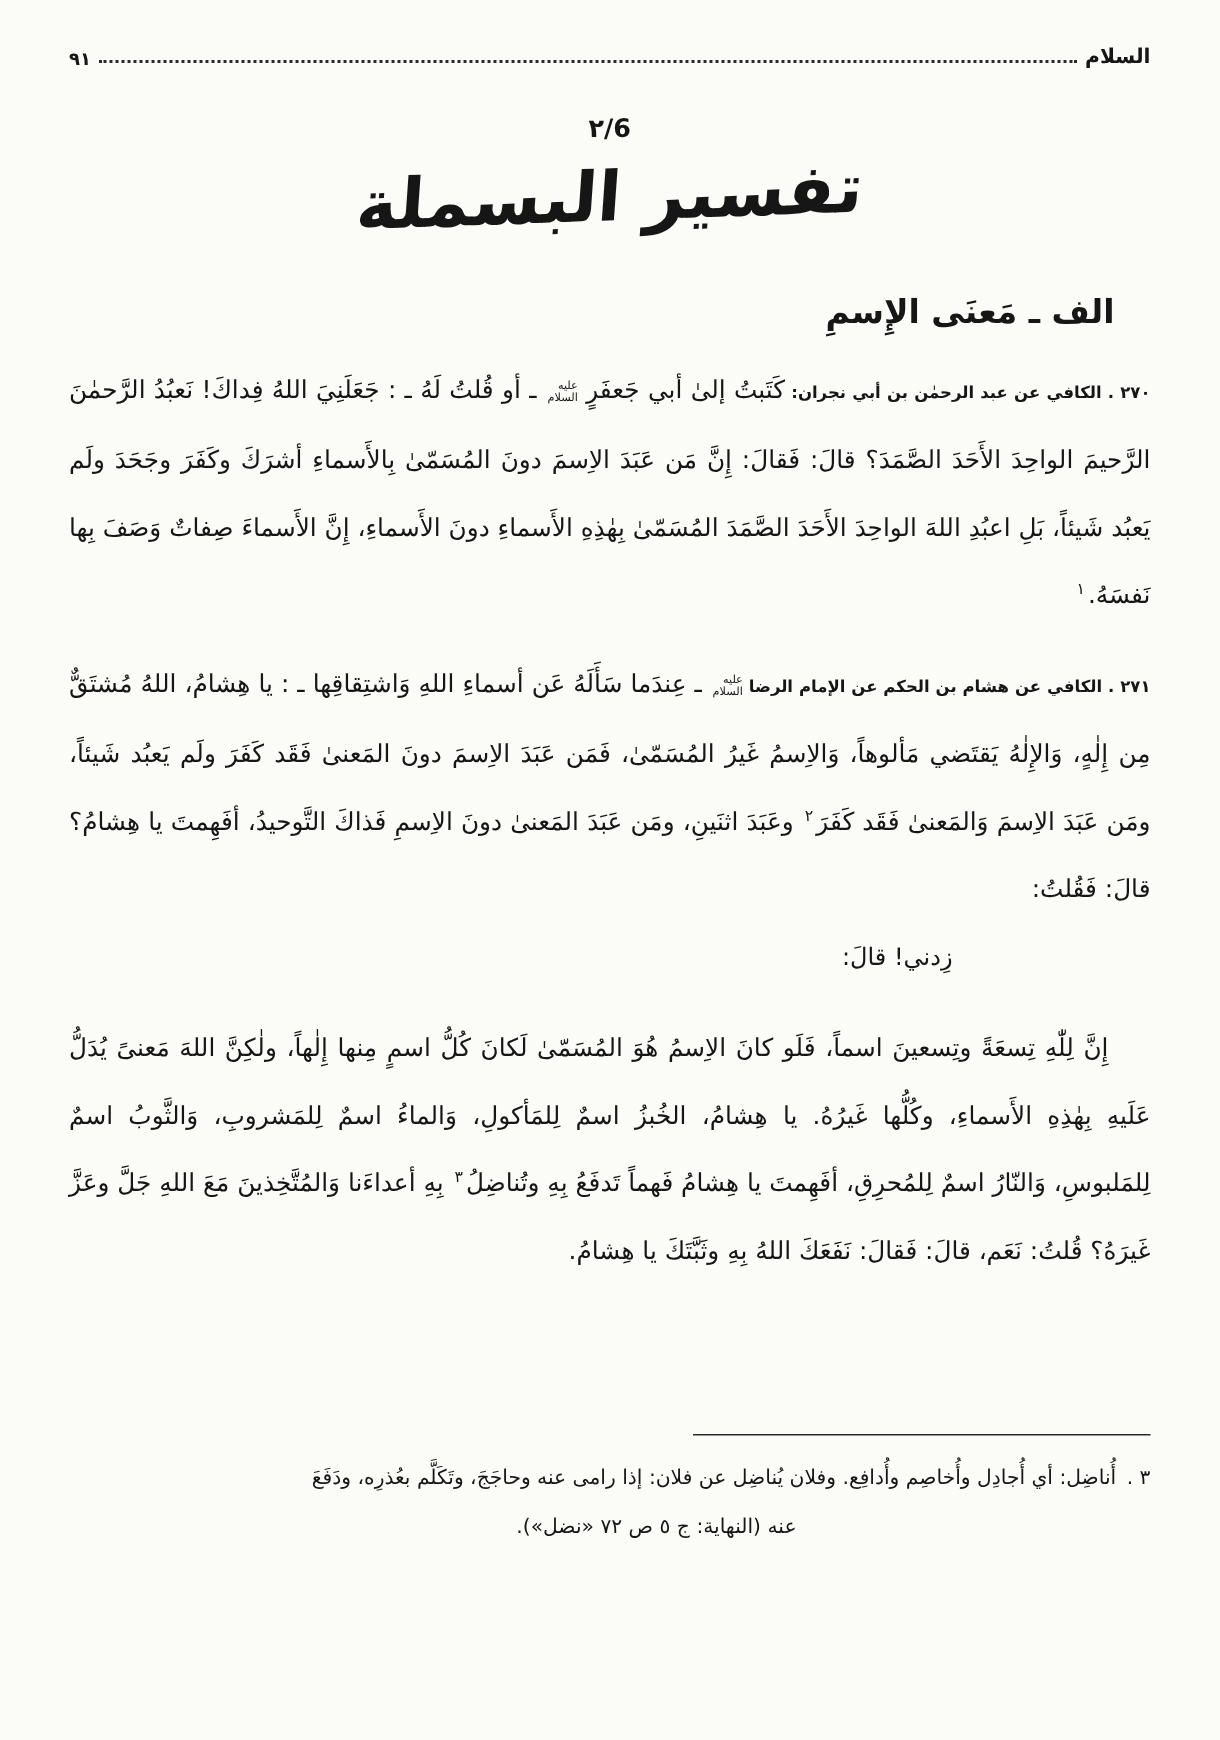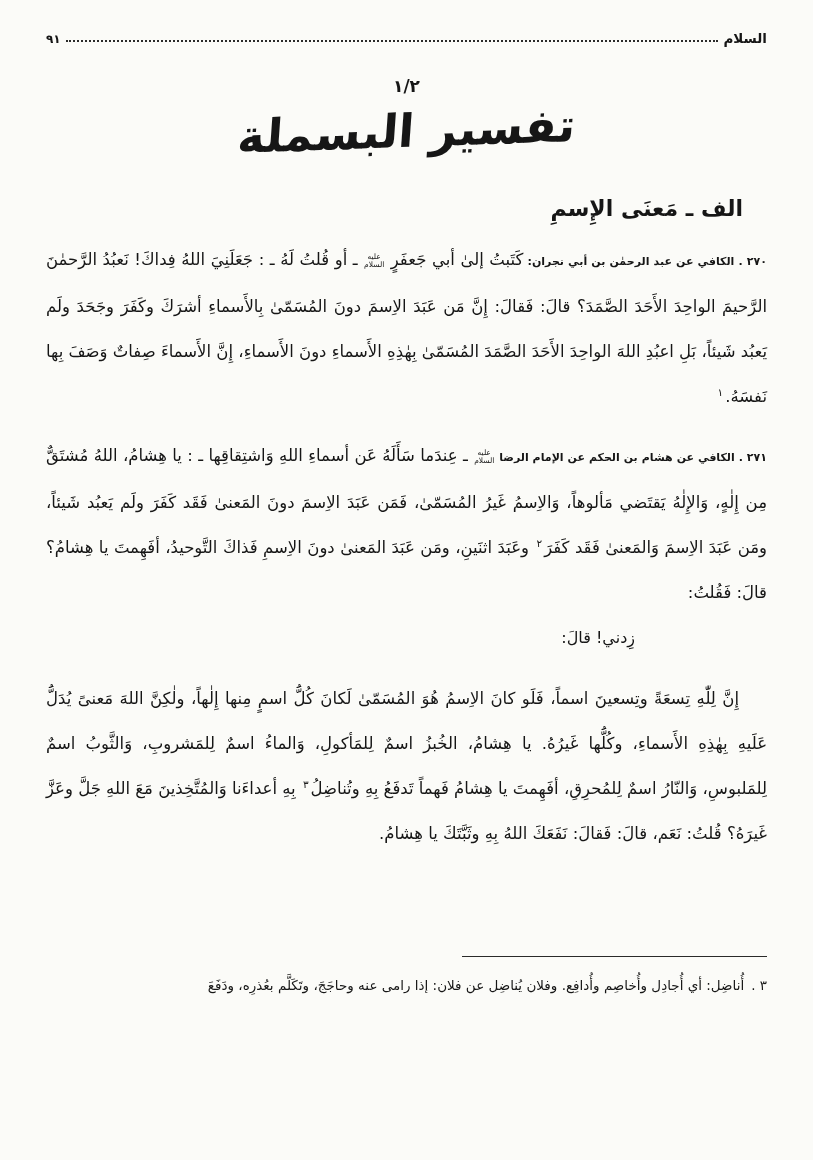--- a/index.html
+++ b/index.html
@@ -25,21 +25,21 @@
   .section-heading{font-size:22px;font-weight:700;margin:38px 24px 0 0;}
   
   .matn{font-size:16.5px;line-height:45px;text-align:justify;margin:0;}
   .p270{margin-top:16px;}
   .p271{margin-top:14px;}
   .p3{margin-top:16px;text-indent:28px;}
   .src{font-weight:700;font-size:11px;}
   sup.fn{font-size:10.5px;line-height:0;vertical-align:6px;margin:0 2px;}
   .hon{
     display:inline-block;width:22px;font-size:7.5px;line-height:1.1;
-    text-align:center;vertical-align:-4px;font-weight:400;white-space:normal;
+    text-align:right;vertical-align:-4px;font-weight:400;white-space:normal;
     overflow:hidden;max-height:18px;
   }
   .short-line{font-size:16px;line-height:45px;margin:0;padding-right:132px;}
   
   .footer{position:absolute;top:956px;right:46px;left:46px;}
   .fn-rule{width:305px;border-top:1.5px solid #2a2a2a;margin-bottom:12px;}
   .footnote{font-size:13.5px;line-height:33px;text-align:justify;}
   .fn-marker{margin-left:7px;}
   .fn-cont{padding-right:236px;}
 </style>
@@ -47,21 +47,21 @@
 <body>
 
 <div class="page">
 
   <div class="header">
     <span class="running-title">السلام</span>
     <span class="dot-leader"></span>
     <span class="page-number">٩١</span>
   </div>
 
-  <div class="chapter-number">١/٢</div>
+  <div class="chapter-number">6/٢</div>
   <div class="chapter-title">تفسير البسملة</div>
 
   <h2 class="section-heading">الف ـ مَعنَى الإِسمِ</h2>
 
   <p class="matn p270">
     <span class="src">٢٧٠ . الكافي عن عبد الرحمٰن بن أبي نجران: </span><span>كَتَبتُ إلىٰ أبي جَعفَرٍ </span><span class="hon">عليه السلام</span><span> ـ أو قُلتُ لَهُ ـ : جَعَلَنِيَ اللهُ فِداكَ! نَعبُدُ الرَّحمٰنَ الرَّحيمَ الواحِدَ الأَحَدَ الصَّمَدَ؟ قالَ: فَقالَ: إِنَّ مَن عَبَدَ الاِسمَ دونَ المُسَمّىٰ بِالأَسماءِ أشرَكَ وكَفَرَ وجَحَدَ ولَم يَعبُد شَيئاً، بَلِ اعبُدِ اللهَ الواحِدَ الأَحَدَ الصَّمَدَ المُسَمّىٰ بِهٰذِهِ الأَسماءِ دونَ الأَسماءِ، إِنَّ الأَسماءَ صِفاتٌ وَصَفَ بِها نَفسَهُ.</span><sup class="fn">١</sup>
   </p>
 
   <p class="matn p271">
     <span class="src">٢٧١ . الكافي عن هشام بن الحكم عن الإمام الرضا </span><span class="hon">عليه السلام</span><span> ـ عِندَما سَأَلَهُ عَن أسماءِ اللهِ وَاشتِقاقِها ـ : يا هِشامُ، اللهُ مُشتَقٌّ مِن إِلٰهٍ، وَالإِلٰهُ يَقتَضي مَألوهاً، وَالاِسمُ غَيرُ المُسَمّىٰ، فَمَن عَبَدَ الاِسمَ دونَ المَعنىٰ فَقَد كَفَرَ ولَم يَعبُد شَيئاً، ومَن عَبَدَ الاِسمَ وَالمَعنىٰ فَقَد كَفَرَ</span><sup class="fn">٢</sup><span> وعَبَدَ اثنَينِ، ومَن عَبَدَ المَعنىٰ دونَ الاِسمِ فَذاكَ التَّوحيدُ، أفَهِمتَ يا هِشامُ؟ قالَ: فَقُلتُ:</span>
@@ -73,16 +73,17 @@
     <span>إِنَّ لِلّٰهِ تِسعَةً وتِسعينَ اسماً، فَلَو كانَ الاِسمُ هُوَ المُسَمّىٰ لَكانَ كُلُّ اسمٍ مِنها إِلٰهاً، ولٰكِنَّ اللهَ مَعنىً يُدَلُّ عَلَيهِ بِهٰذِهِ الأَسماءِ، وكُلُّها غَيرُهُ. يا هِشامُ، الخُبزُ اسمٌ لِلمَأكولِ، وَالماءُ اسمٌ لِلمَشروبِ، وَالثَّوبُ اسمٌ لِلمَلبوسِ، وَالنّارُ اسمٌ لِلمُحرِقِ، أفَهِمتَ يا هِشامُ فَهماً تَدفَعُ بِهِ وتُناضِلُ</span><sup class="fn">٣</sup><span> بِهِ أعداءَنا وَالمُتَّخِذينَ مَعَ اللهِ جَلَّ وعَزَّ غَيرَهُ؟ قُلتُ: نَعَم، قالَ: فَقالَ: نَفَعَكَ اللهُ بِهِ وثَبَّتَكَ يا هِشامُ.</span>
   </p>
 
   <div class="footer">
     <div class="fn-rule"></div>
 
 
 
     <div class="footnote">
       <span class="fn-marker">٣ .</span><span>أُناضِل: أي أُجادِل وأُخاصِم وأُدافِع. وفلان يُناضِل عن فلان: إذا رامى عنه وحاجَجَ، وتَكَلَّم بعُذرِه، ودَفَعَ</span>
+      <div class="fn-cont">عنه (النهاية: ج ٥ ص ٧٢ «نضل»).</div>
     </div>
   </div>
 
 </div>
 
 </body></html>

